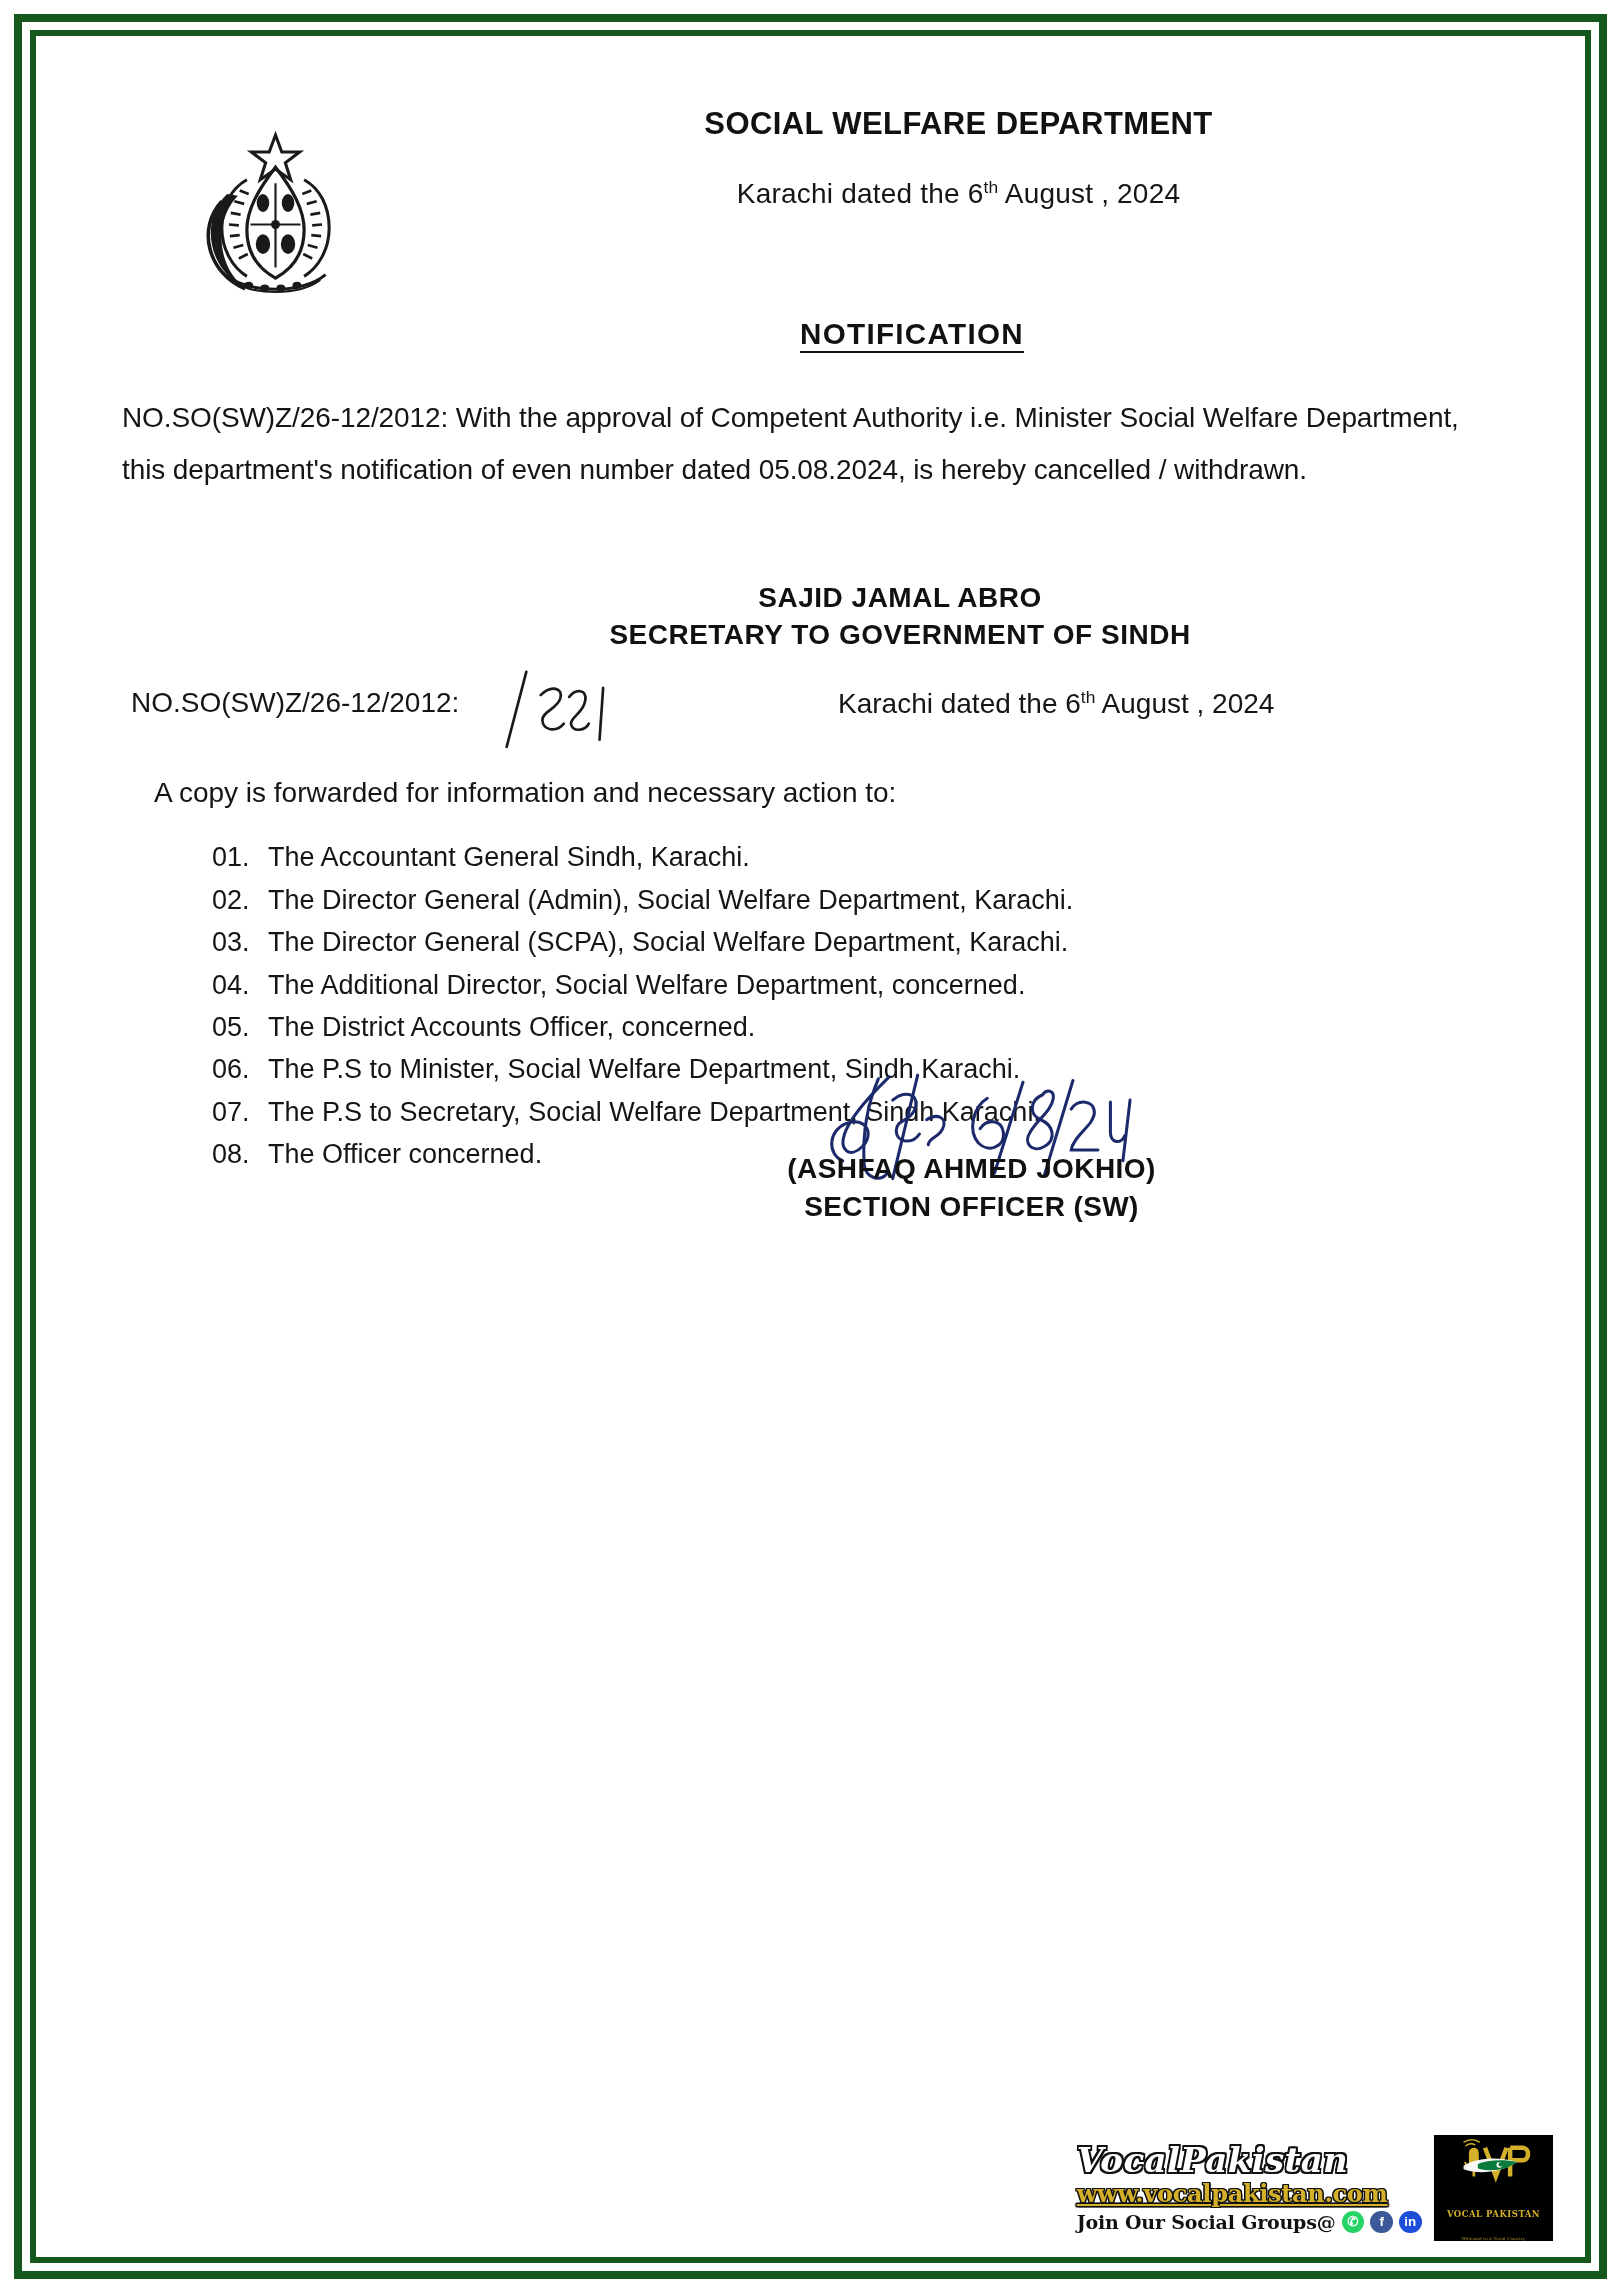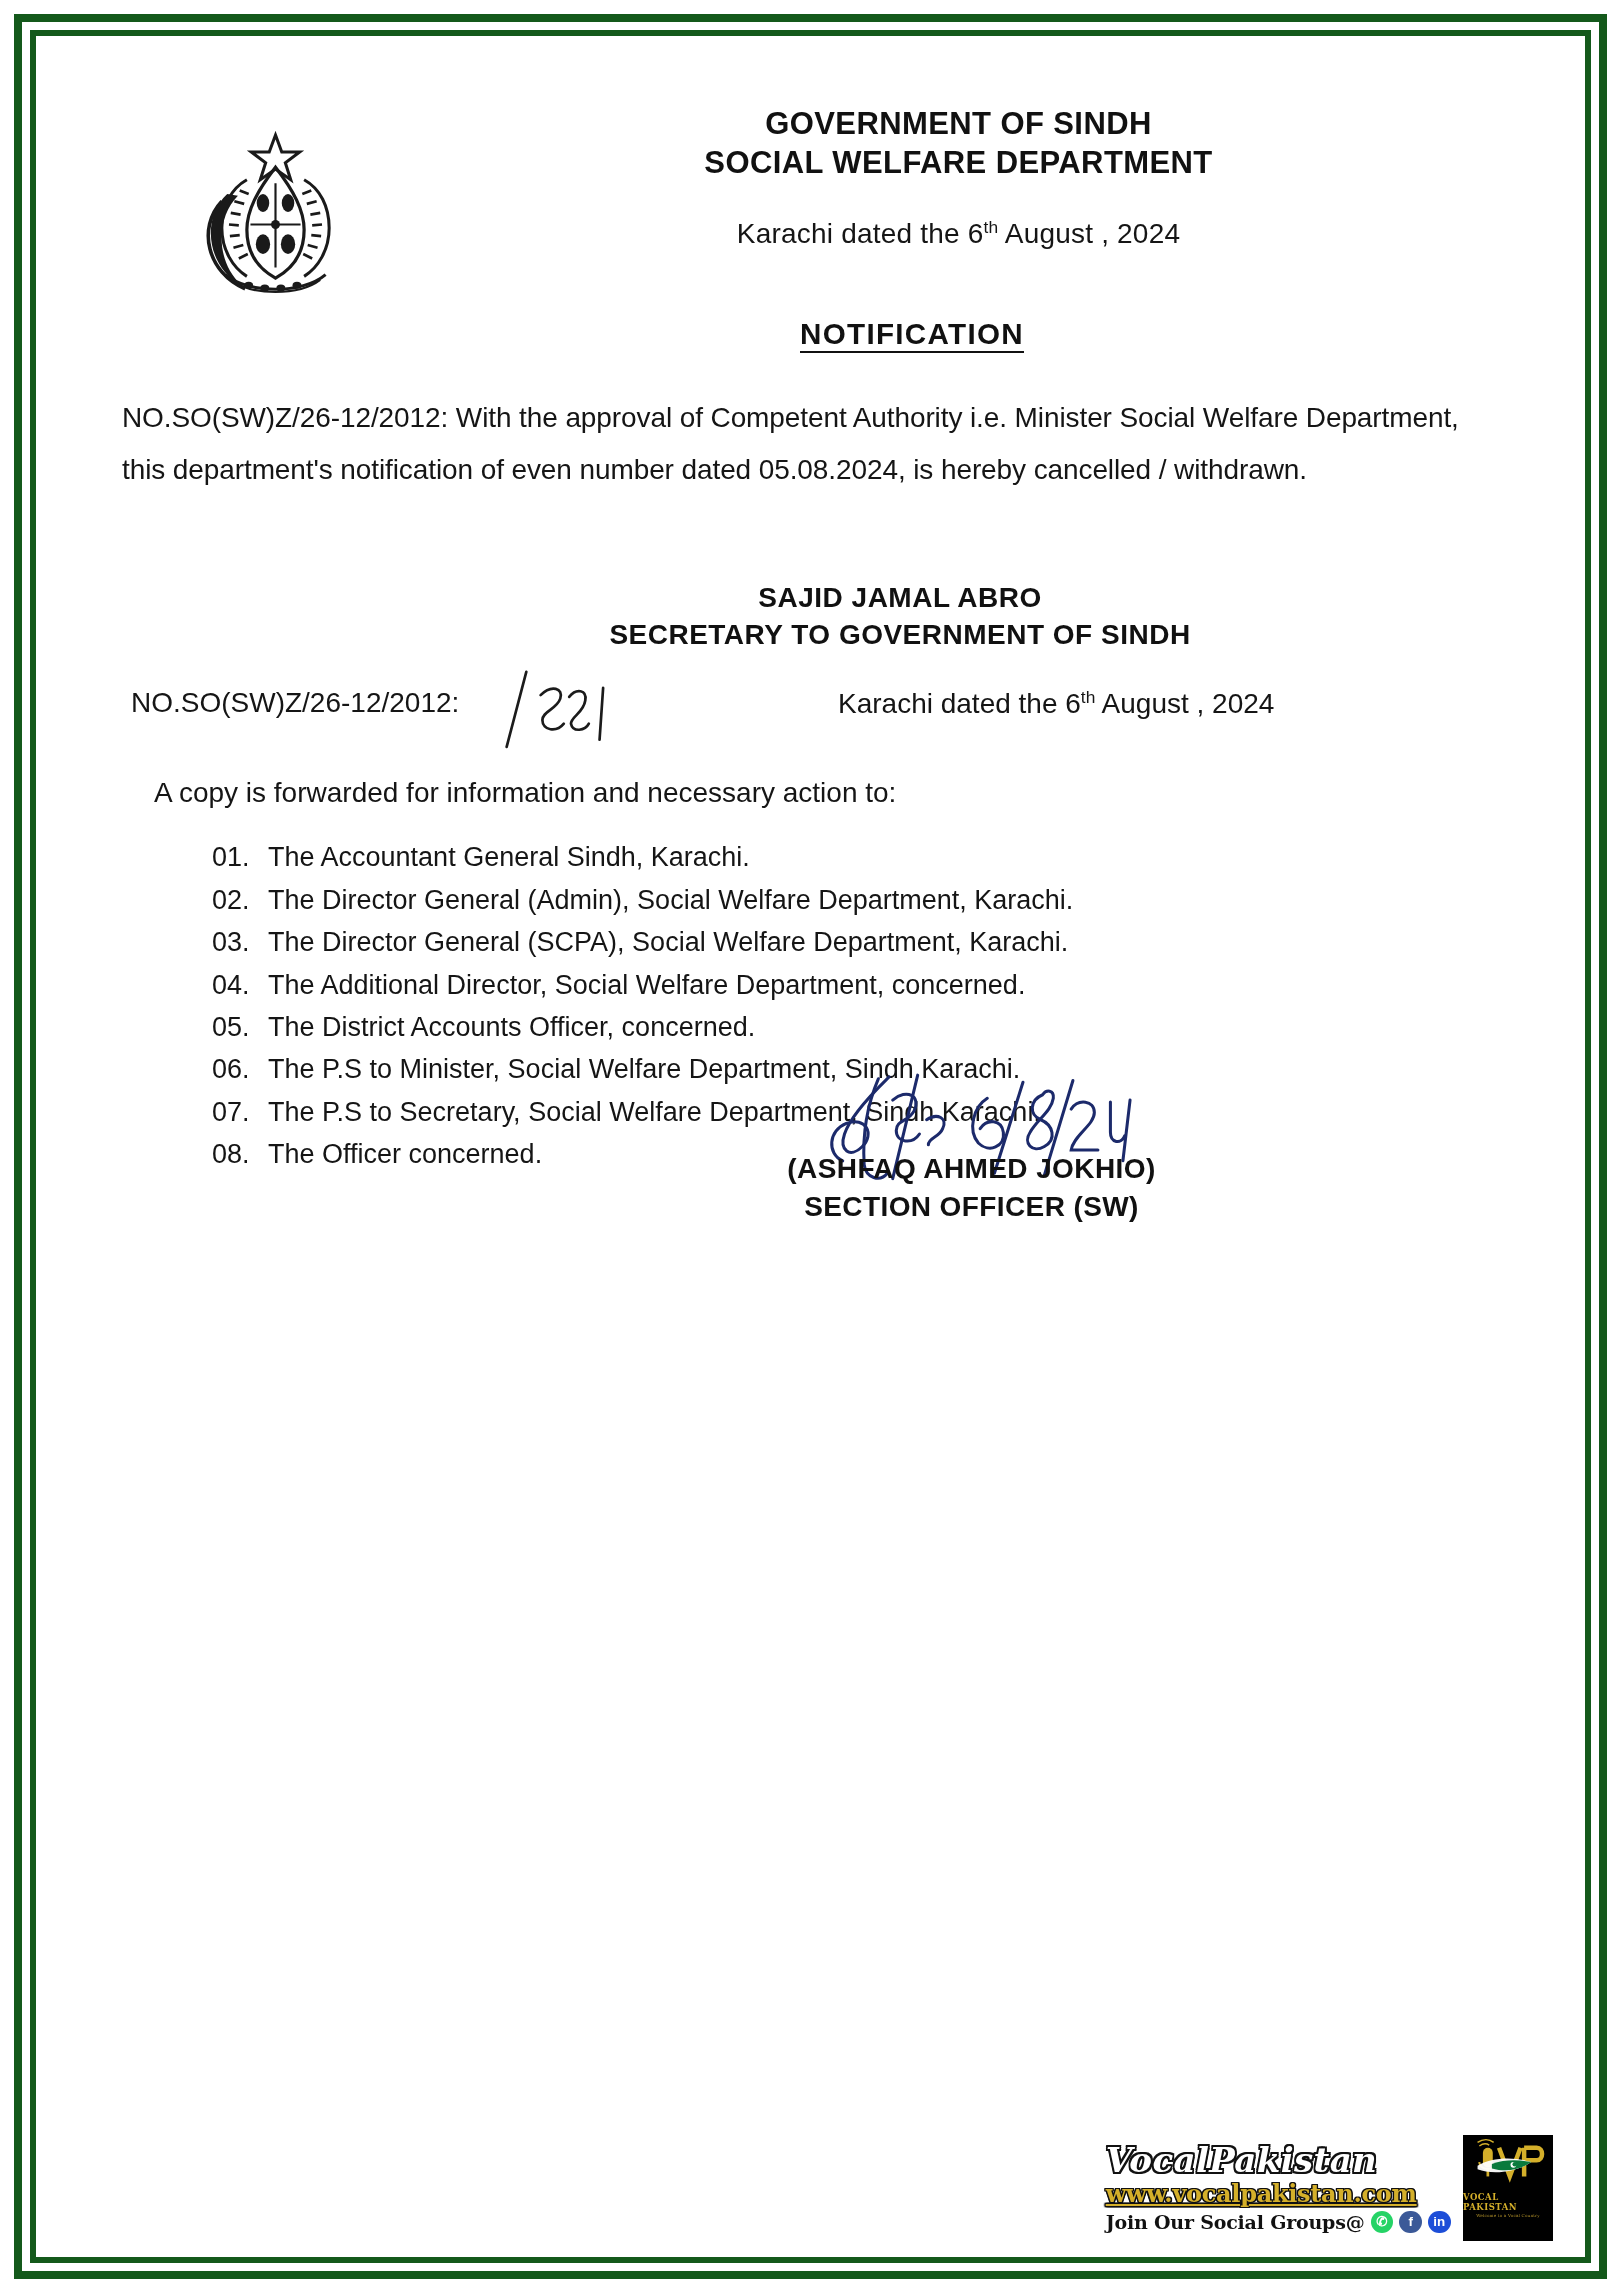--- a/index.html
+++ b/index.html
@@ -288,26 +288,26 @@
     width: 22.4px; height: 22.4px; border-radius: 50%;
     display: inline-flex; align-items: center; justify-content: center;
     font-size: 13.4px; font-weight: bold; color: #fff;
     font-family: "Liberation Sans", sans-serif;
   }
   .soc-wa { background: #25D366; }
   .soc-fb { background: #3b5998; }
   .soc-li { background: #1d4ed8; }
 
   .wm-badge {
-    width: 90px;
+    width: 119px;
     background: #000000;
     display: flex;
     flex-direction: column;
     align-items: center;
-    justify-content: flex-start;
+    justify-content: space-between;
     position: relative;
   }
   .wm-badge svg { display: block; }
   .wm-badge-caption {
     font-family: "DejaVu Serif", serif;
     font-size: 8.5px;
     font-weight: bold;
     color: #d4af2a;
     letter-spacing: 0.5px;
     margin-top: 0.9px;
@@ -365,21 +365,20 @@
               <ellipse cx="60" cy="180" rx="5" ry="4"></ellipse>
               <ellipse cx="78" cy="183" rx="5" ry="4"></ellipse>
               <ellipse cx="96" cy="183" rx="5" ry="4"></ellipse>
               <ellipse cx="114" cy="180" rx="5" ry="4"></ellipse>
             </g>
           </g>
         </svg>
       </div>
 
       <div class="header-text">
-        <div class="gov-line">GOVERNMENT OF SINDH</div>
         <div class="dept-line">SOCIAL WELFARE DEPARTMENT</div>
         <div class="date-line">
           <span>Karachi dated the  6</span><span class="sup">th</span><span> August , 2024</span>
         </div>
       </div>
     </div>
 
     <div class="notif-title">
       <span>NOTIFICATION</span>
     </div>

